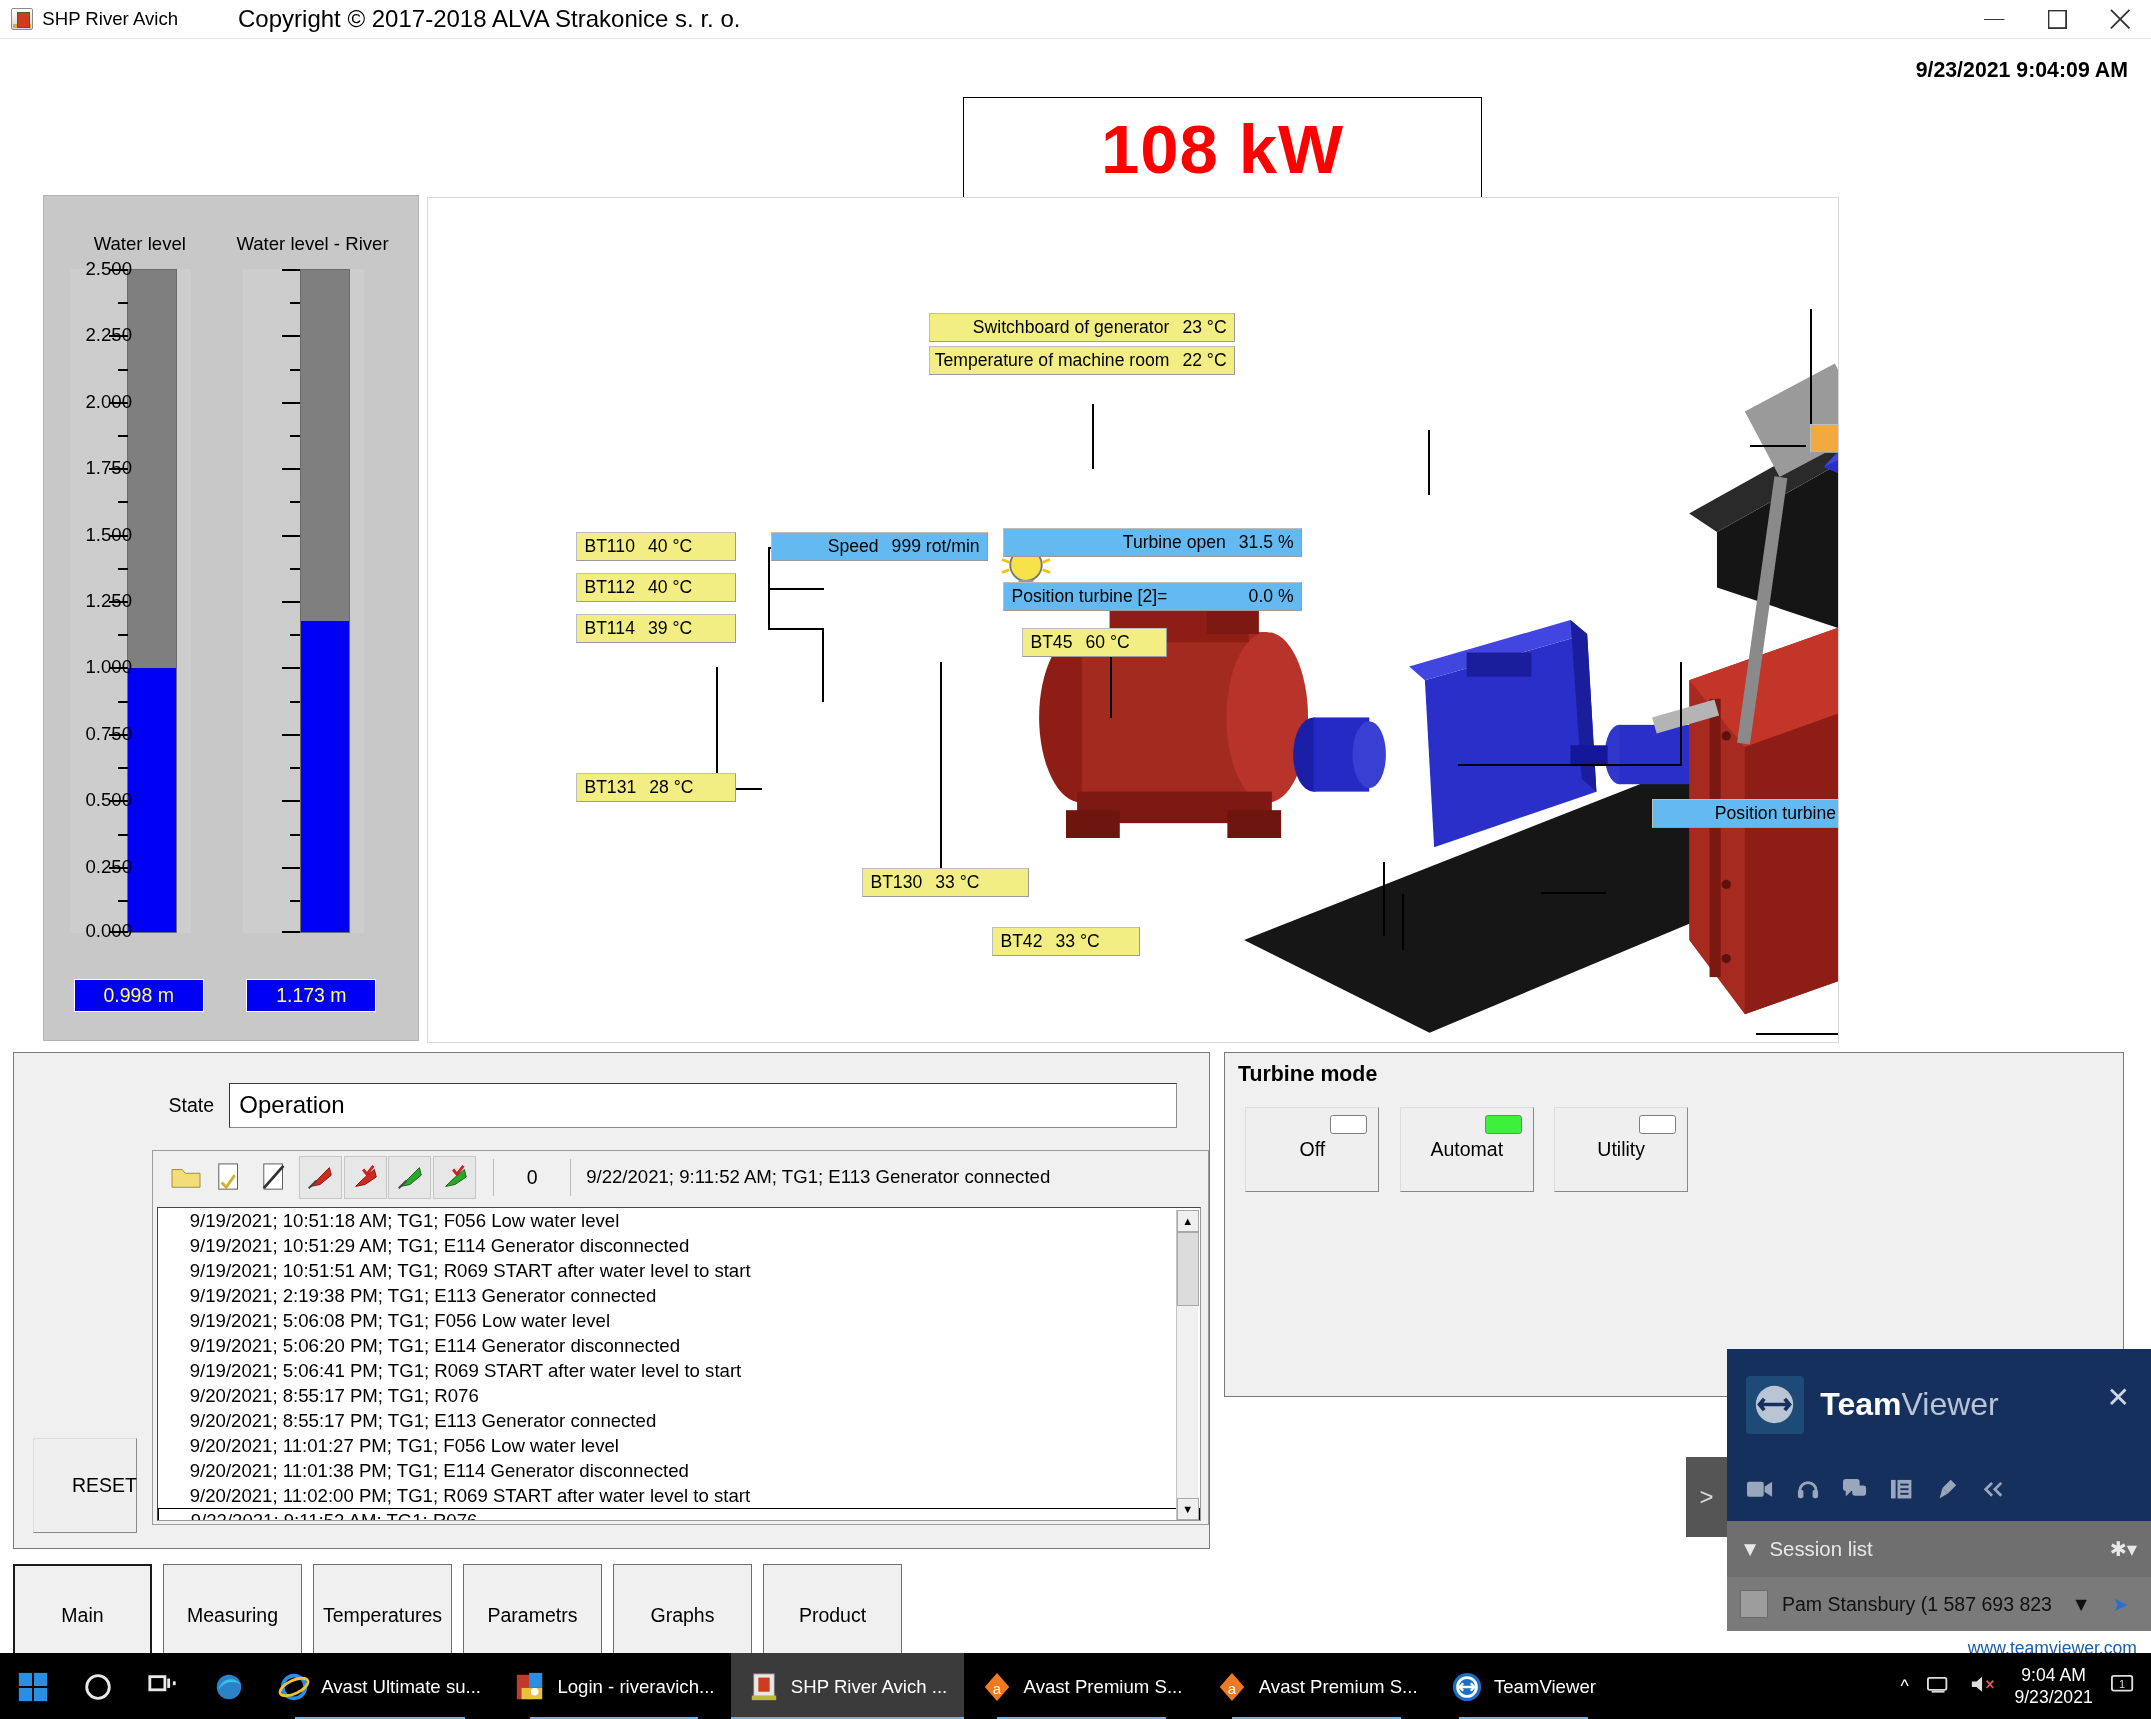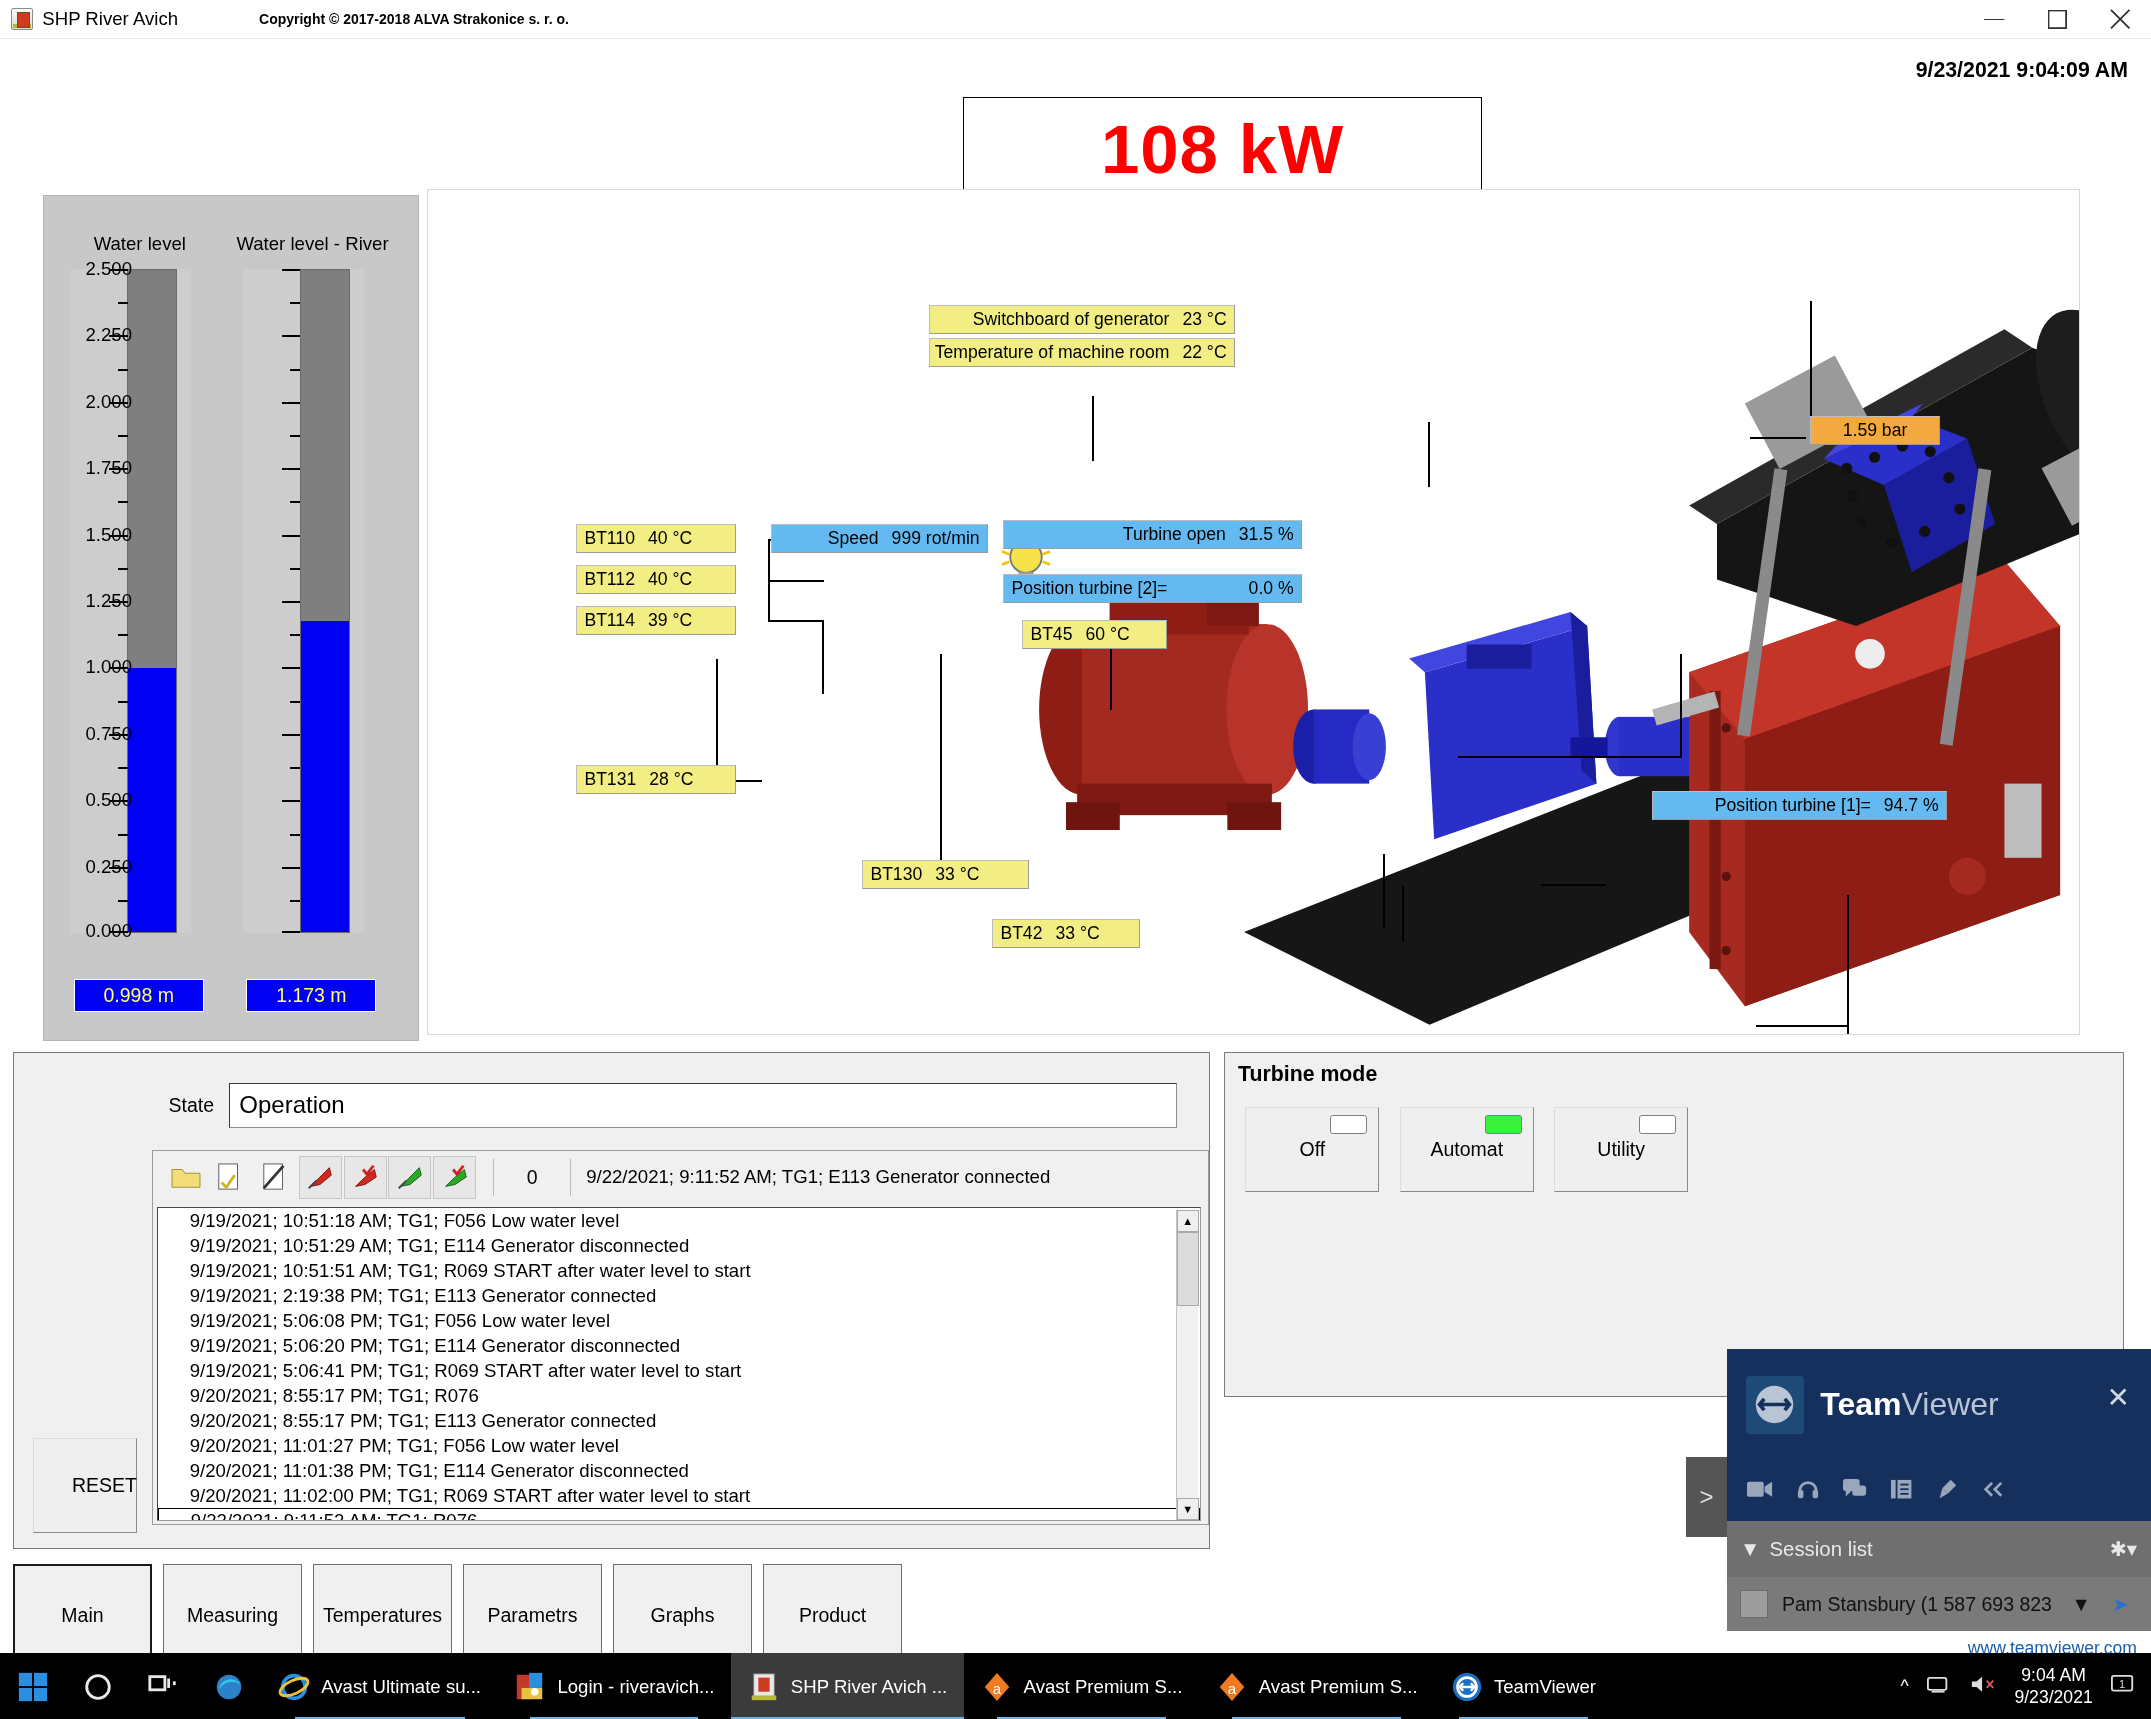--- a/index.html
+++ b/index.html
@@ -9,21 +9,21 @@
   
   .titlebar { height:39px; background:#ffffff; display:flex; align-items:center;
       border-bottom:0.9px solid #e8e8e8; position:relative; }
   .tb-icon { width:22px; height:22px; margin:0 9.3px 0 11px; position:relative;
       background:linear-gradient(#fdfdfd,#d9d9d9); border:0.9px solid #8a8a8a; border-radius:1.9px; }
   .tb-icon:after { content:""; position:absolute; left:4.6px; top:2.8px; width:11px; height:14px;
       background:#cf3b1f; border:0.9px solid #5a5a20; }
   .tb-icon:before { content:""; position:absolute; left:0.9px; bottom:0.9px; width:18.6px; height:3.7px;
       background:#b9b93c; }
   .tb-title { font-size:18.6px; color:#000; }
-  .tb-copy { font-size:14px; color:#000; margin-left:81px;font-weight:bold; }
+  .tb-copy { font-size:24px; color:#000; margin-left:60px; }
   .tb-buttons { position:absolute; right:0; top:0; display:flex; height:39px; }
   .tb-btn { width:63px; height:39px; display:flex; align-items:center; justify-content:center;
       font-size:18.6px; color:#333; }
   .tb-btn svg { display:block; }
 
   
   .app { position:absolute; left:0; top:39px; width:2152px; height:1614px; background:#fff; }
 
   .clock { position:absolute; right:24px; top:18.6px; font-size:21.3px; font-weight:bold; color:#000; }
 
@@ -49,21 +49,21 @@
   .tick.major { width:18.6px; }
   .tick.minor { width:10.2px; }
   .tick-lbl { position:absolute; right:22px; font-size:18.6px; color:#000; white-space:nowrap;
       transform:translateY(-50%); text-align:right; width:85px; }
   .tick-lbl-wrap { position:absolute; left:-72px; top:0; width:0; height:664px; }
   .readout { position:absolute; left:20.4px; bottom:16.7px; width:130px; height:33px; background:#0000f5;
       border:0.9px solid #ffffff; color:#ffff66; font-size:19.5px; display:flex;
       align-items:center; justify-content:center; }
 
   
-  .schematic { position:absolute; left:427px; top:150px; width:1653px; height:846px;
+  .schematic { position:absolute; left:427px; top:158px; width:1412px; height:846px;
       background:#ffffff; border:0.9px solid #d8d8d8; overflow:hidden; }
 
   .lbl { position:absolute; font-size:17.6px; color:#000; padding:2.8px 7.4px; white-space:nowrap;
       border-top:0.9px solid #bdbdbd; border-left:0.9px solid #bdbdbd;
       border-right:0.9px solid #9b9b9b; border-bottom:0.9px solid #9b9b9b; }
   .lbl.yellow { background:#f2ee84; }
   .lbl.blue   { background:#64baf0; }
   .lbl.orange { background:#f2a93f; }
   .lbl .val { margin-left:13px; }
   .leader { position:absolute; background:#000; }

